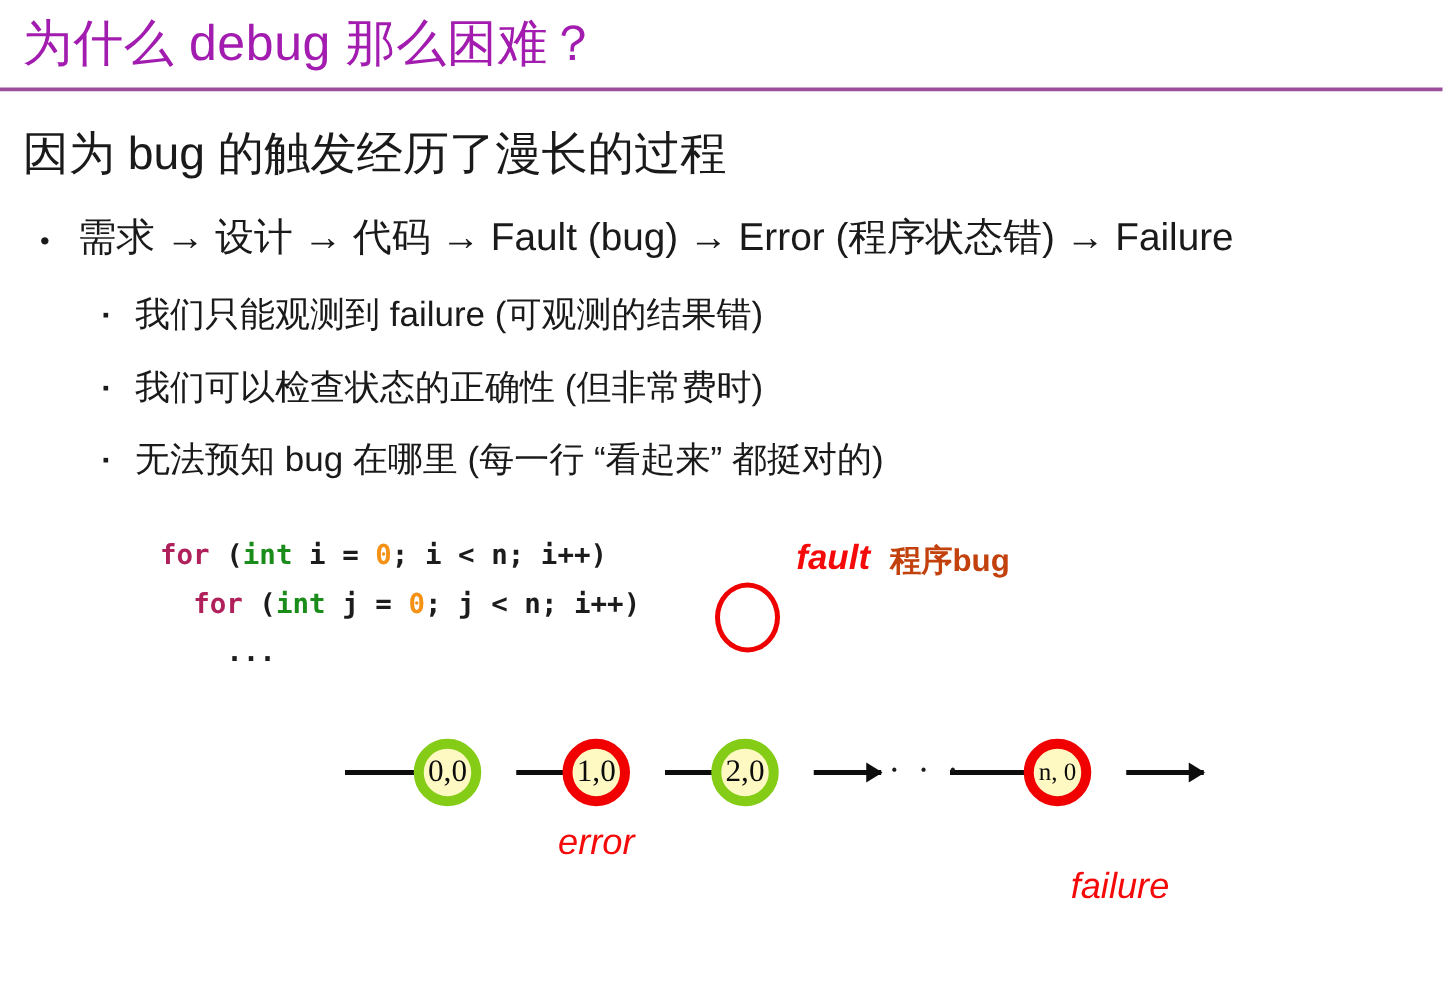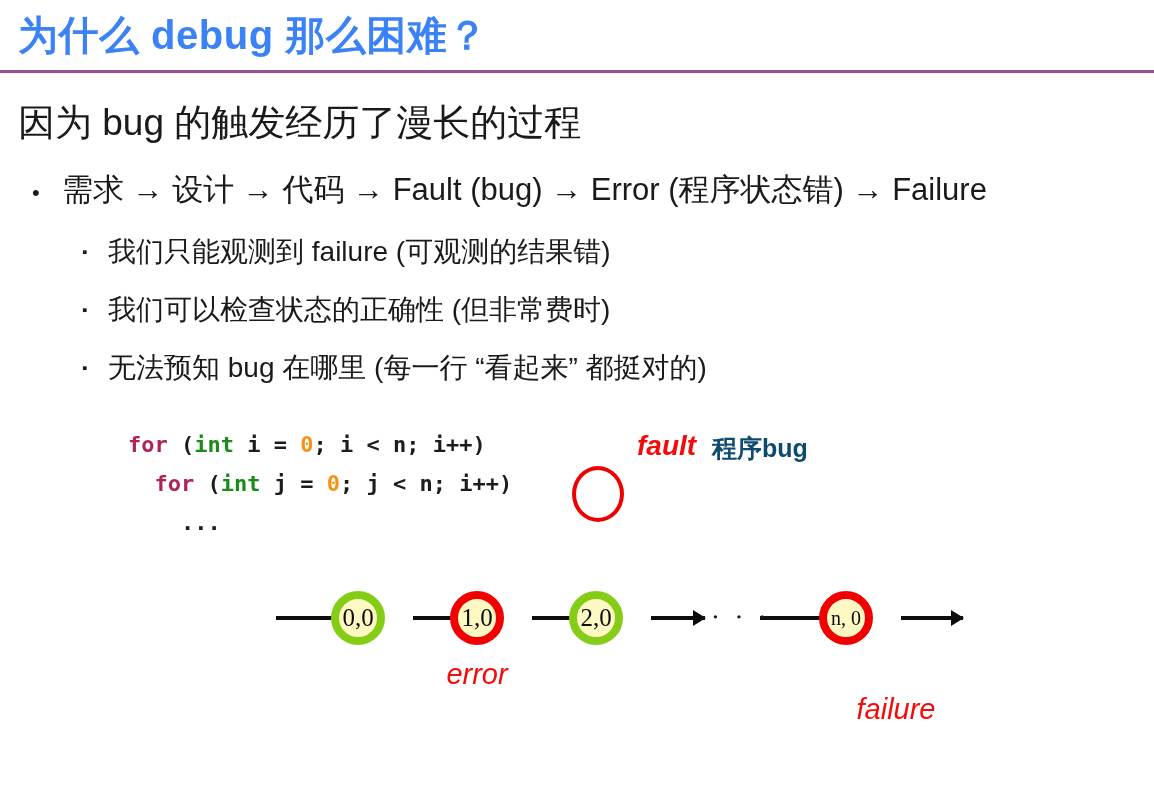--- a/index.html
+++ b/index.html
@@ -16,23 +16,23 @@
     color: #1a1a1a;
     -webkit-font-smoothing: antialiased;
   }
 
   
   #slide-title {
     position: absolute;
     left: 18px;
     top: 6px;
     font-size: 40px;
-    font-weight: 700;
+    font-weight: 400;
     letter-spacing: 0.5px;
-    color: #3b82f6;
+    color: #a21caf;
     line-height: 1.45;
     white-space: nowrap;
   }
   #title-rule {
     position: absolute;
     left: 0px;
     top: 70px;
     width: 1154px;
     height: 3px;
     background: #9b4f9b;
@@ -109,21 +109,21 @@
     color: #f50a0a;
     white-space: nowrap;
   }
   #code-annot-fault-zh {
     position: absolute;
     left: 712px;
     top: 432px;
     font-size: 25px;
     font-weight: bold;
     font-style: normal;
-    color: #0c4a6e;
+    color: #c2410c;
     white-space: nowrap;
   }
 
   #circle-ipp {
     position: absolute;
     left: 572px;
     top: 466px;
     width: 52px;
     height: 56px;
     border: 4px solid #ee0000;

